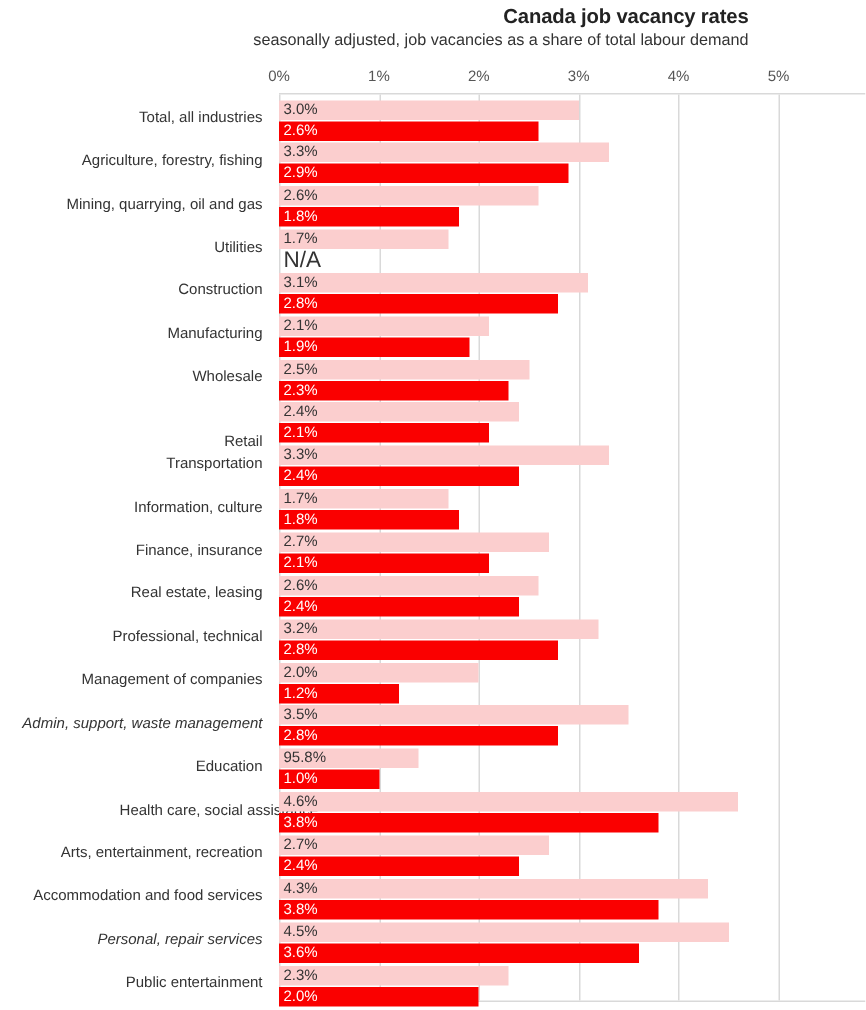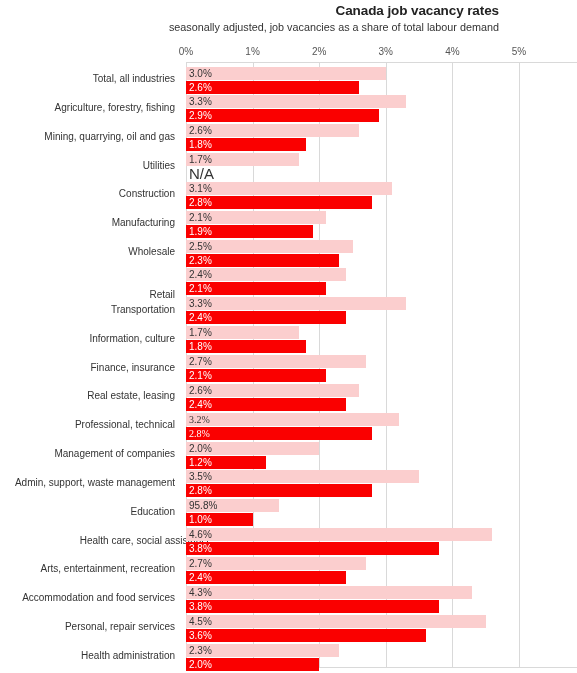--- a/index.html
+++ b/index.html
@@ -121,40 +121,40 @@
       </div>
       <div class="cat-row" style="top: 320.85px; height: 27px;">
         <div class="cat-label">Real estate, leasing</div>
       </div>
       <div class="cat-row" style="top: 349.7px; height: 27px;">
         <div class="cat-label">Professional, technical</div>
       </div>
       <div class="cat-row" style="top: 378.55px; height: 27px;">
         <div class="cat-label">Management of companies</div>
       </div>
-      <div class="cat-row" style="top: 407.4px; height: 27px;">
+      <div class="cat-row" style="top: 407.4px; height: 27px; font-style: italic;">
         <div class="cat-label">Admin, support, waste management</div>
       </div>
       <div class="cat-row" style="top: 436.25px; height: 27px;">
         <div class="cat-label">Education</div>
       </div>
       <div class="cat-row" style="top: 465.1px; height: 27px; padding-left: 37px;">
         <div class="cat-label">Health care, social assistance</div>
       </div>
       <div class="cat-row" style="top: 493.95px; height: 27px;">
         <div class="cat-label">Arts, entertainment, recreation</div>
       </div>
       <div class="cat-row" style="top: 522.8px; height: 27px;">
         <div class="cat-label">Accommodation and food services</div>
       </div>
-      <div class="cat-row" style="top: 551.65px; height: 27px;">
+      <div class="cat-row" style="top: 551.65px; height: 27px; font-style: italic;">
         <div class="cat-label">Personal, repair services</div>
       </div>
       <div class="cat-row" style="top: 580.5px; height: 27px;">
-        <div class="cat-label">Health administration</div>
+        <div class="cat-label">Public entertainment</div>
       </div>
     </div>
 
   <div class="plot" id="plot">
     <div class="grid" id="grid">
         <div class="gridline" style="left: 0px;"></div>
         <div class="gridline" style="left: 66.6px;"></div>
         <div class="gridline" style="left: 133.2px;"></div>
         <div class="gridline" style="left: 199.8px;"></div>
         <div class="gridline" style="left: 266.4px;"></div>
@@ -224,21 +224,21 @@
         <div class="bar-val v2024">2.7%</div>
         <div class="bar y2025" style="width: 139.86px;"></div>
         <div class="bar-val v2025">2.1%</div>
       </div>
       <div class="bar-group" style="top: 320.85px; height: 27px;">
         <div class="bar y2024" style="width: 173.16px;"></div>
         <div class="bar-val v2024">2.6%</div>
         <div class="bar y2025" style="width: 159.84px;"></div>
         <div class="bar-val v2025">2.4%</div>
       </div>
-      <div class="bar-group" style="top: 349.7px; height: 27px; font-family: Liberation Serif, serif;">
+      <div class="bar-group" style="top: 349.7px; height: 27px;">
         <div class="bar y2024" style="width: 213.12px;"></div>
         <div class="bar-val v2024">3.2%</div>
         <div class="bar y2025" style="width: 186.48px;"></div>
         <div class="bar-val v2025">2.8%</div>
       </div>
       <div class="bar-group" style="top: 378.55px; height: 27px;">
         <div class="bar y2024" style="width: 133.2px;"></div>
         <div class="bar-val v2024">2.0%</div>
         <div class="bar y2025" style="width: 79.92px;"></div>
         <div class="bar-val v2025">1.2%</div>

